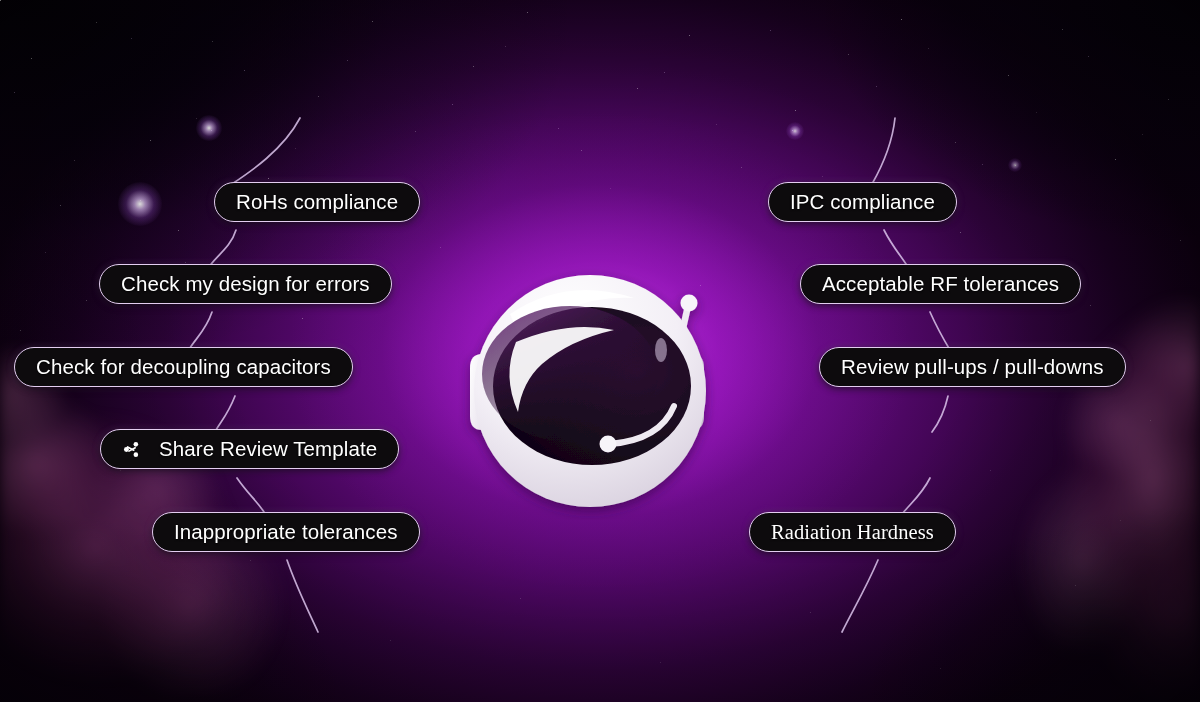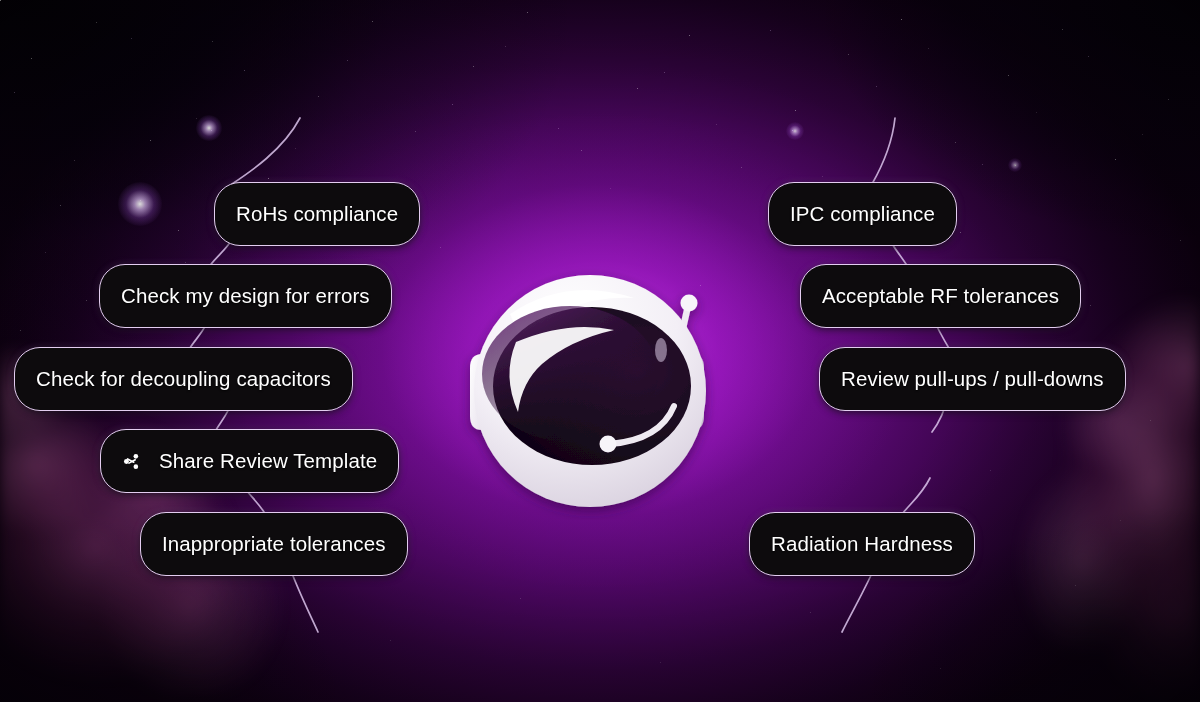--- a/index.html
+++ b/index.html
@@ -100,21 +100,21 @@
   
   .connectors { position:absolute; inset:0; pointer-events:none; }
 
   
   .pill {
     position: absolute;
     display: flex;
     align-items: center;
     justify-content: center;
     gap: 9px;
-    height: 64px;
+    height: 40px;
     padding: 4px 21px;
     border-radius: 26px;
     background: #0d0b0d;
     border: 1.6px solid #e3cdf0;
     box-shadow: 0 2px 7px rgba(0,0,0,0.65), 0 0 9px rgba(210,150,245,0.18);
     color: #ffffff;
     font-size: 20.5px;
     font-weight: 400;
     letter-spacing: .1px;
     white-space: nowrap;
@@ -249,34 +249,34 @@
         <circle cx="17.5" cy="5.5" r="2.9"></circle>
         <circle cx="17.5" cy="18.5" r="2.9"></circle>
         <circle cx="5.6" cy="12" r="3.1"></circle>
         <rect x="6.6" y="7.3" width="11" height="2.1" rx="1.05" transform="rotate(28 6.6 7.3)"></rect>
         <rect x="7.4" y="13.6" width="11" height="2.1" rx="1.05" transform="rotate(-28 7.4 13.6)"></rect>
       </svg>
     </span>
     <span class="label">Share Review Template</span>
   </div>
 
-  <div class="pill" style="left:140px; top:512px;">
+  <div class="pill" style="left:152px; top:512px;">
     <span class="label">Inappropriate tolerances</span>
   </div>
 
   <div class="pill" style="left:768px; top:182px;justify-content:flex-end;">
     <span class="label">IPC compliance</span>
   </div>
 
   <div class="pill" style="left:800px; top:264px;">
     <span class="label">Acceptable RF tolerances</span>
   </div>
 
   <div class="pill" style="left:819px; top:347px;">
     <span class="label">Review pull-ups / pull-downs</span>
   </div>
 
 
-  <div class="pill" style="left:749px; top:512px;">
+  <div class="pill" style="left:749px; top:512px;font-family:Liberation Serif, serif;">
     <span class="label">Radiation Hardness</span>
   </div>
 
 </div>
 
 </body></html>

